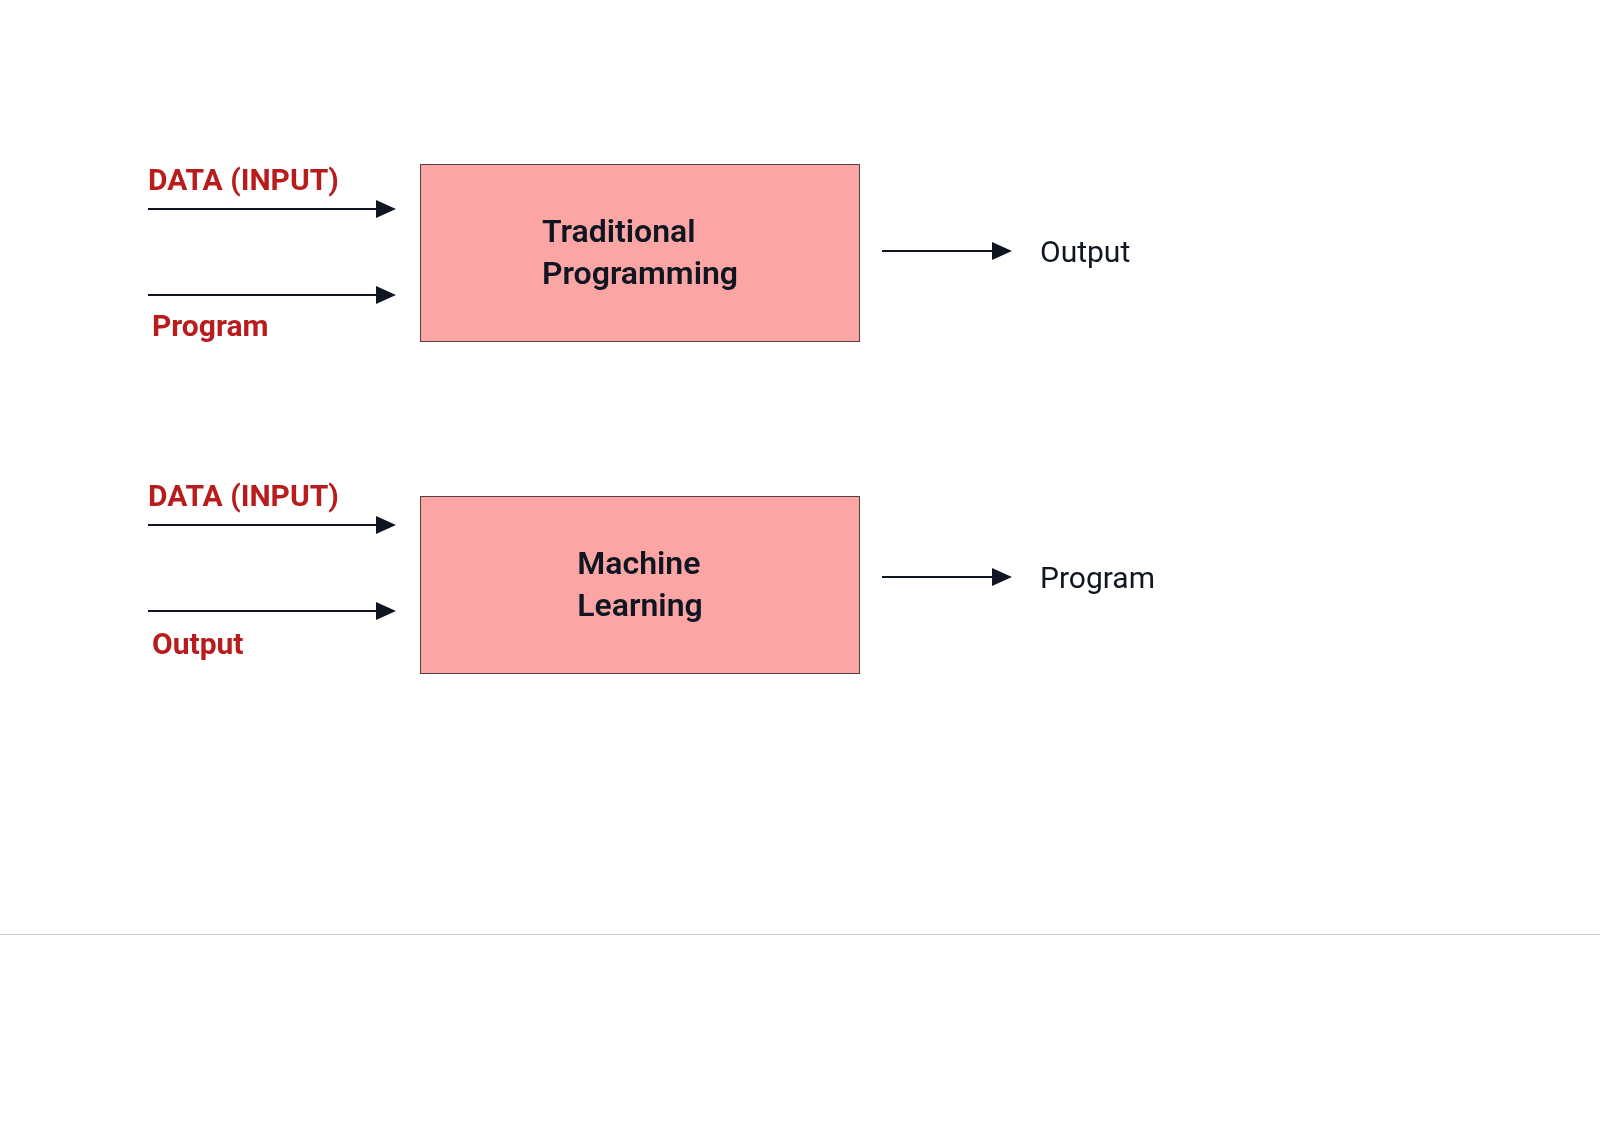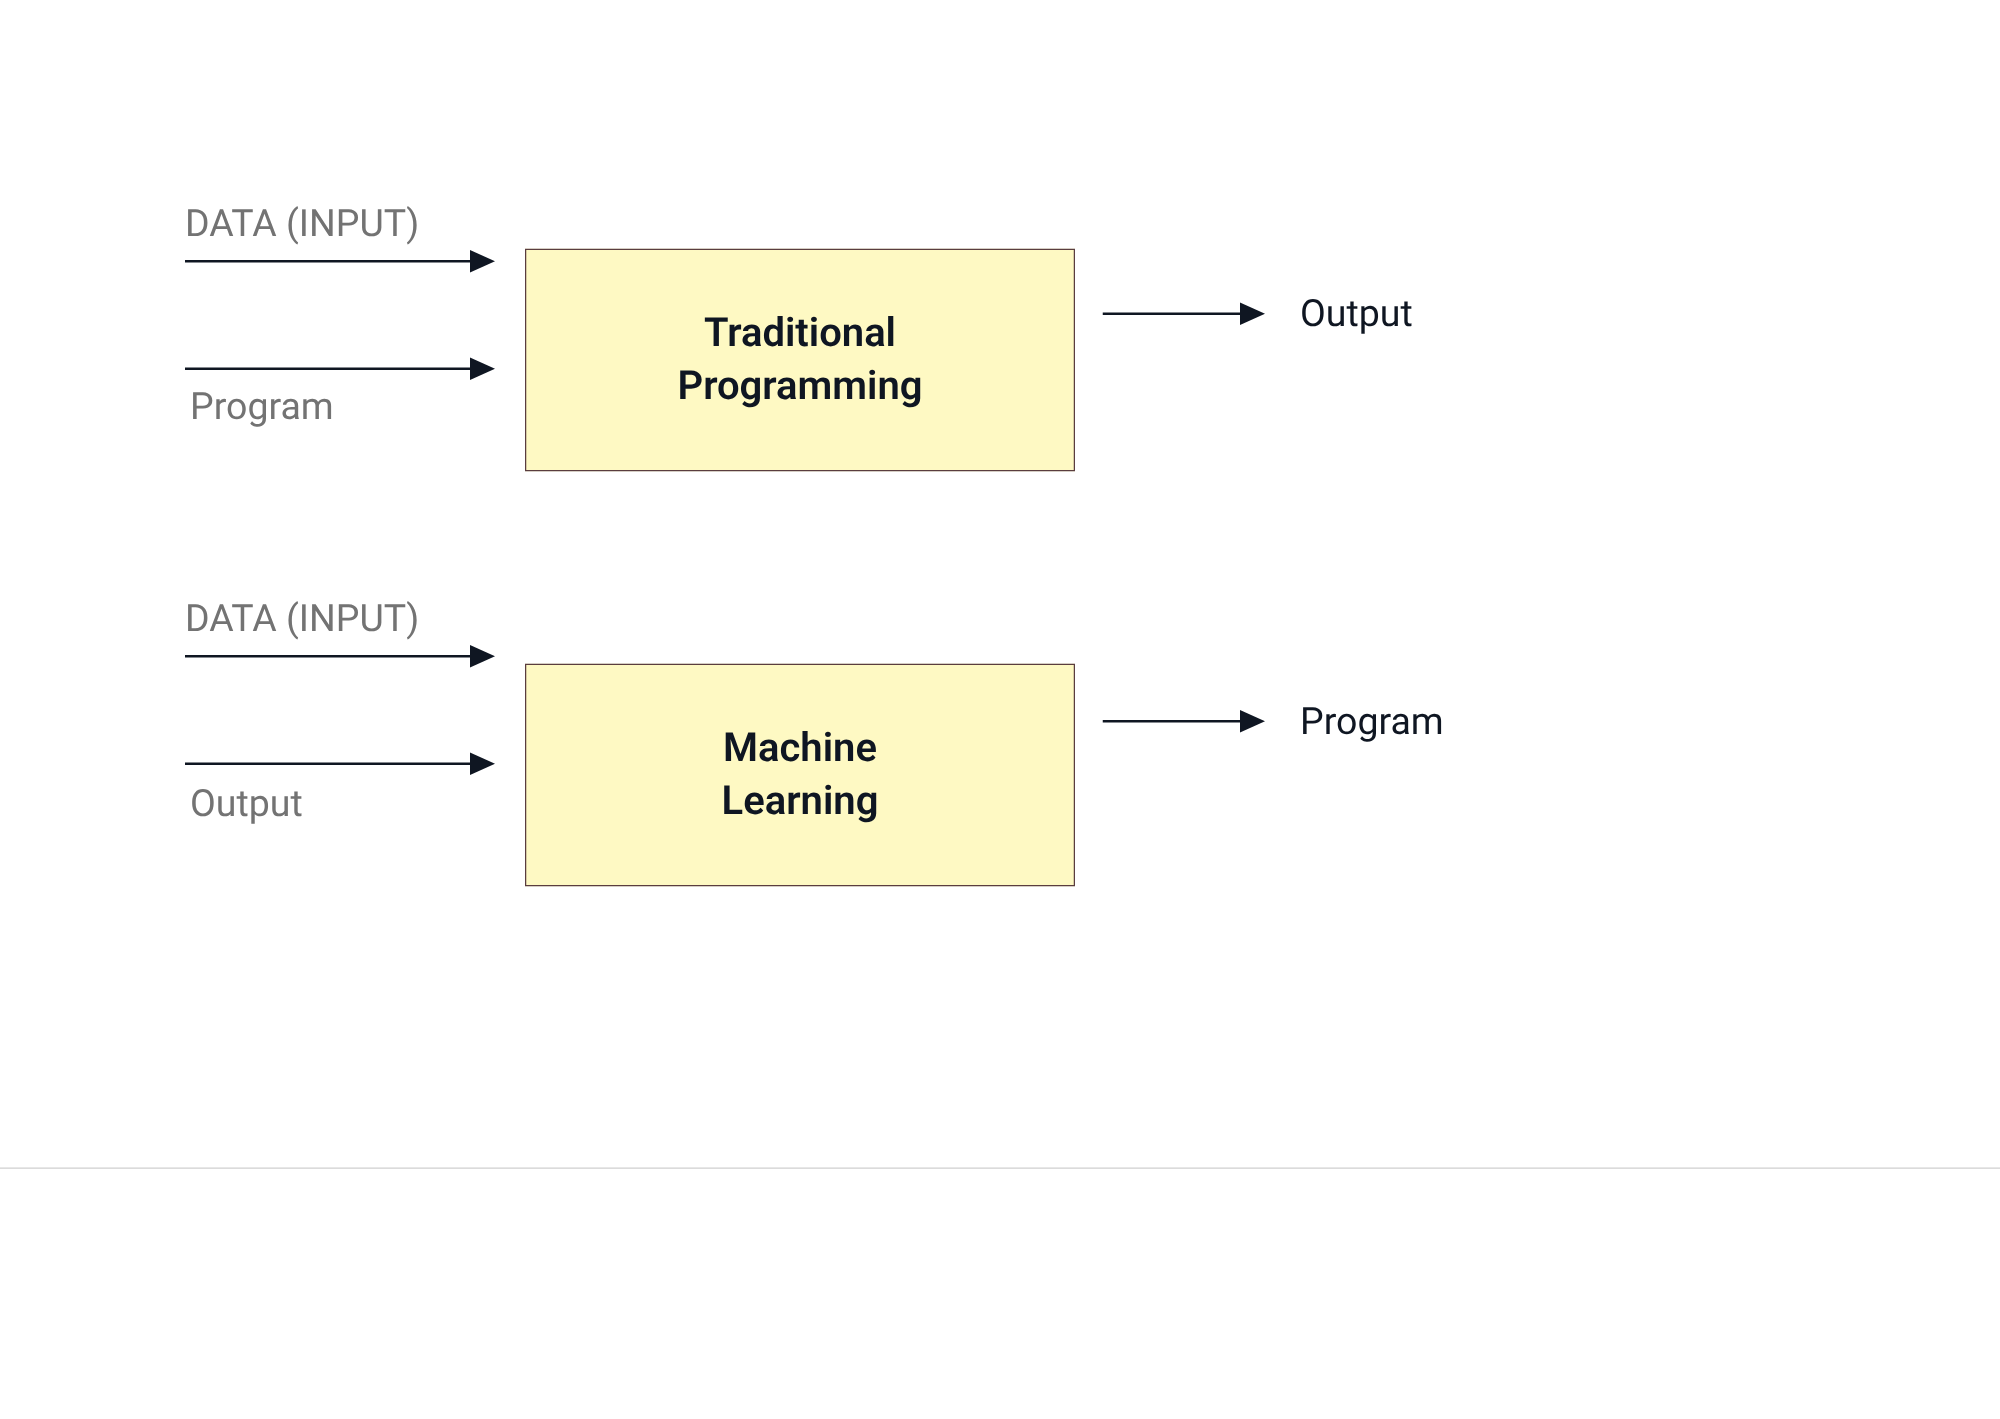--- a/index.html
+++ b/index.html
@@ -22,41 +22,41 @@
     }
     .row-1 {
       top: 160px;
     }
     .row-2 {
       top: 476px;
     }
     .input-label {
       position: absolute;
       font-size: 30px;
-      color: #737373;
+      color: #b91c1c;
       white-space: nowrap;
+      font-weight: bold;
     }
     .arrow {
       position: absolute;
     }
     .arrow svg {
       display: block;
     }
     .process-box {
       position: absolute;
       left: 420px;
       width: 440px;
       height: 178px;
-      background: #fef9c3;
+      background: #fca5a5;
       border: 1px solid #5a3d3f;
       display: flex;
       align-items: center;
       justify-content: center;
-      text-align: center;
-      margin-top: 35px;
+      text-align: left;
     }
     .process-box-text {
       font-size: 32px;
       font-weight: 600;
       color: #0f1622;
       line-height: 1.3;
       white-space: pre-line;
     }
     .output-label {
       position: absolute;

